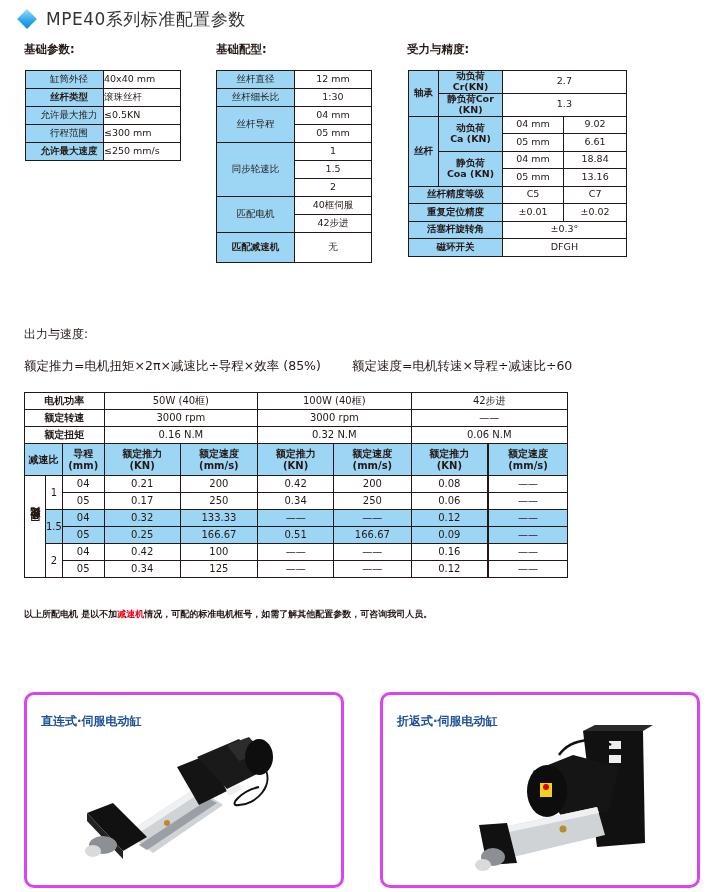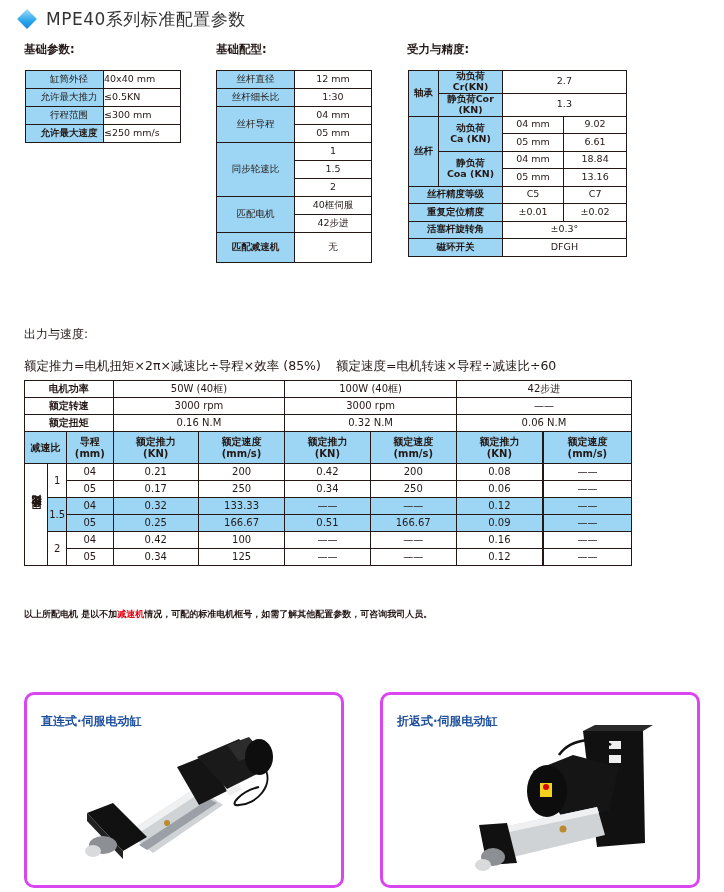--- a/index.html
+++ b/index.html
@@ -37,21 +37,21 @@
   #t-config td { height: 18px; font-size: 9.5px; }
   #t-config td.k { width: 78px; }
 
   
   #t-force { left: 408px; top: 70px; width: 219px; }
   #t-force td { height: 17.5px; font-size: 9.5px; }
 
   .formula { font-size: 12.5px; color: #231815; }
 
   
-  #t-out { left: 24px; top: 380px; width: 608px; }
+  #t-out { left: 24px; top: 392px; width: 544px; }
   #t-out td { height: 17px; font-size: 10px; }
   #t-out td.hdr { height: 32px; }
   #t-out td.vert { writing-mode: vertical-rl; transform: rotate(180deg); letter-spacing: 1px; font-size: 10px; }
   .thick-left { border-left: 2px solid #231815 !important; }
 
   .note { left: 24px; top: 608px; font-size: 9px; font-weight: bold; color: #231815; }
   .note .red { color: #e60012; }
 
   .card {
     border: 3px solid #d946ef; border-radius: 10px; background: #fff; overflow: hidden;
@@ -69,20 +69,24 @@
 
 <div class="abs sec-title" style="left:24px;top:42px;">基础参数:</div>
 <div class="abs sec-title" style="left:216px;top:42px;">基础配型:</div>
 <div class="abs sec-title" style="left:407px;top:42px;">受力与精度:</div>
 
 <table id="t-basic">
   <tbody>
       <tr>
         <td class="k blue">缸筒外径</td>
         <td class="left">40x40 mm</td>
+      </tr>
+  <tr>
+        <td class="k blue bold">丝杆类型</td>
+        <td class="left">滚珠丝杆</td>
       </tr>
   <tr>
         <td class="k blue">允许最大推力</td>
         <td class="left">≤0.5KN</td>
       </tr>
   <tr>
         <td class="k blue">行程范围</td>
         <td class="left">≤300 mm</td>
       </tr>
   <tr>
@@ -185,21 +189,21 @@
   </tr>
   <tr>
     <td class="blue bold" colspan="2">磁环开关</td>
     <td colspan="2">DFGH</td>
   </tr>
 </tbody>
   </table>
 
 <div class="abs sec-title" style="left:24px;top:326px;font-weight:normal;font-size:12px;">出力与速度:</div>
 <div class="abs formula" style="left:24px;top:358px;">额定推力=电机扭矩×2π×减速比÷导程×效率 (85%)</div>
-<div class="abs formula" style="left:336px;top:358px;">额定速度=电机转速×导程÷减速比÷60</div>
+<div class="abs formula" style="left:352px;top:358px;">额定速度=电机转速×导程÷减速比÷60</div>
 
 <table id="t-out">
   <colgroup>
     <col style="width:21px">
       <col style="width:17px">
       <col style="width:42px">
     <col style="width:77px">
       <col style="width:78px">
     <col style="width:77px">
       <col style="width:78px">

